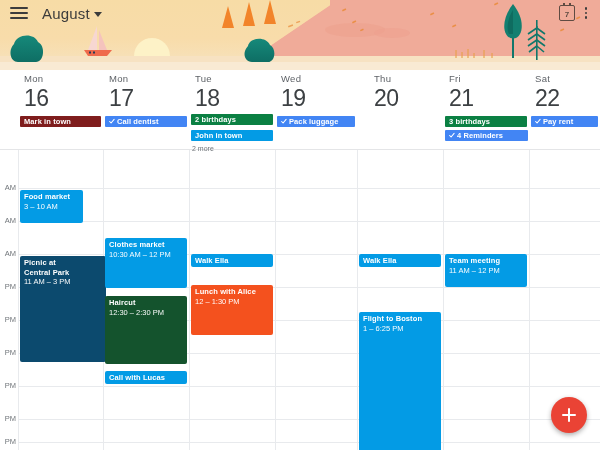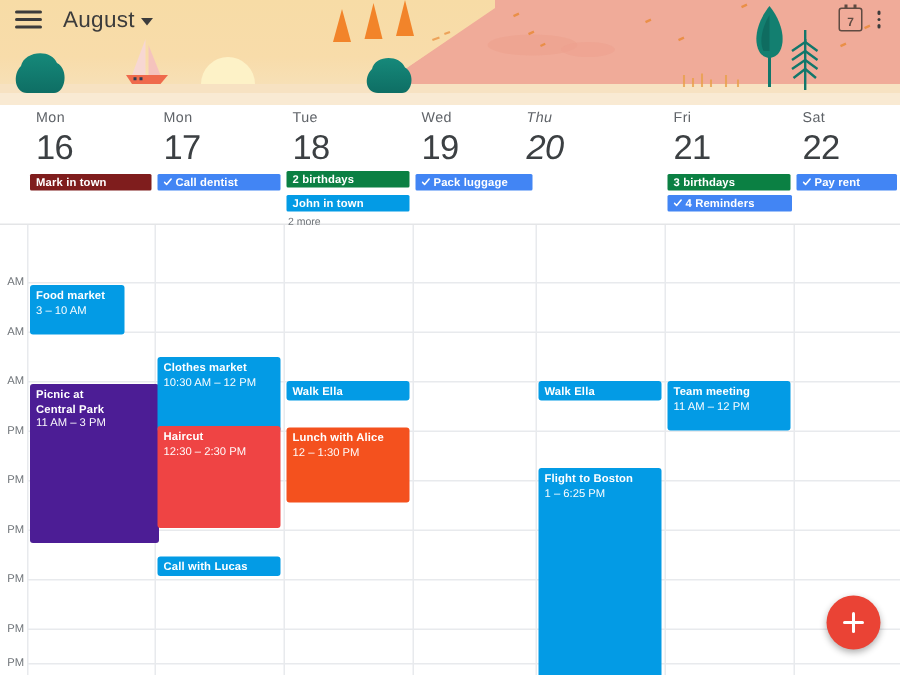--- a/index.html
+++ b/index.html
@@ -183,21 +183,21 @@
         <div class="dnum">17</div>
       </div>
       <div class="daycell" style="left: 189px; width: 86px;">
         <div class="dow">Tue</div>
         <div class="dnum">18</div>
       </div>
       <div class="daycell" style="left: 275px; width: 82px;">
         <div class="dow">Wed</div>
         <div class="dnum">19</div>
       </div>
-      <div class="daycell" style="left: 345px; width: 86px; font-style: italic;">
+      <div class="daycell" style="left: 368px; width: 86px;">
         <div class="dow">Thu</div>
         <div class="dnum">20</div>
       </div>
       <div class="daycell" style="left: 443px; width: 86px;">
         <div class="dow">Fri</div>
         <div class="dnum">21</div>
       </div>
       <div class="daycell" style="left: 529px; width: 71px;">
         <div class="dow">Sat</div>
         <div class="dnum">22</div>
@@ -247,30 +247,30 @@
       <div class="vline" style="left: 103px;"></div>
       <div class="vline" style="left: 189px;"></div>
       <div class="vline" style="left: 275px;"></div>
       <div class="vline" style="left: 357px;"></div>
       <div class="vline" style="left: 443px;"></div>
       <div class="vline" style="left: 529px;"></div>
       <div class="ev" style="left: 20px; width: 63px; top: 40px; height: 33px; background: rgb(3, 155, 229);">
         <div class="t">Food market</div>
         <div class="s">3 – 10 AM</div>
       </div>
-      <div class="ev" style="left: 20px; width: 86px; top: 106px; height: 106px; background: #4c1d95;">
+      <div class="ev" style="left: 20px; width: 86px; top: 106px; height: 106px; background: #0c4a6e;">
         <div class="t">Picnic at</div>
         <div class="t">Central Park</div>
         <div class="s">11 AM – 3 PM</div>
       </div>
       <div class="ev" style="left: 105px; width: 82px; top: 88px; height: 50px; background: rgb(3, 155, 229);">
         <div class="t">Clothes market</div>
         <div class="s">10:30 AM – 12 PM</div>
       </div>
-      <div class="ev" style="left: 105px; width: 82px; top: 134px; height: 68px; background: #ef4444;">
+      <div class="ev" style="left: 105px; width: 82px; top: 146px; height: 68px; background: #14532d;">
         <div class="t">Haircut</div>
         <div class="s">12:30 – 2:30 PM</div>
       </div>
       <div class="ev" style="left: 105px; width: 82px; top: 221px; height: 13px; background: rgb(3, 155, 229);">
         <div class="t">Call with Lucas</div>
       </div>
       <div class="ev" style="left: 191px; width: 82px; top: 104px; height: 13px; background: rgb(3, 155, 229);">
         <div class="t">Walk Ella</div>
       </div>
       <div class="ev" style="left: 191px; width: 82px; top: 135px; height: 50px; background: rgb(244, 81, 30);">

